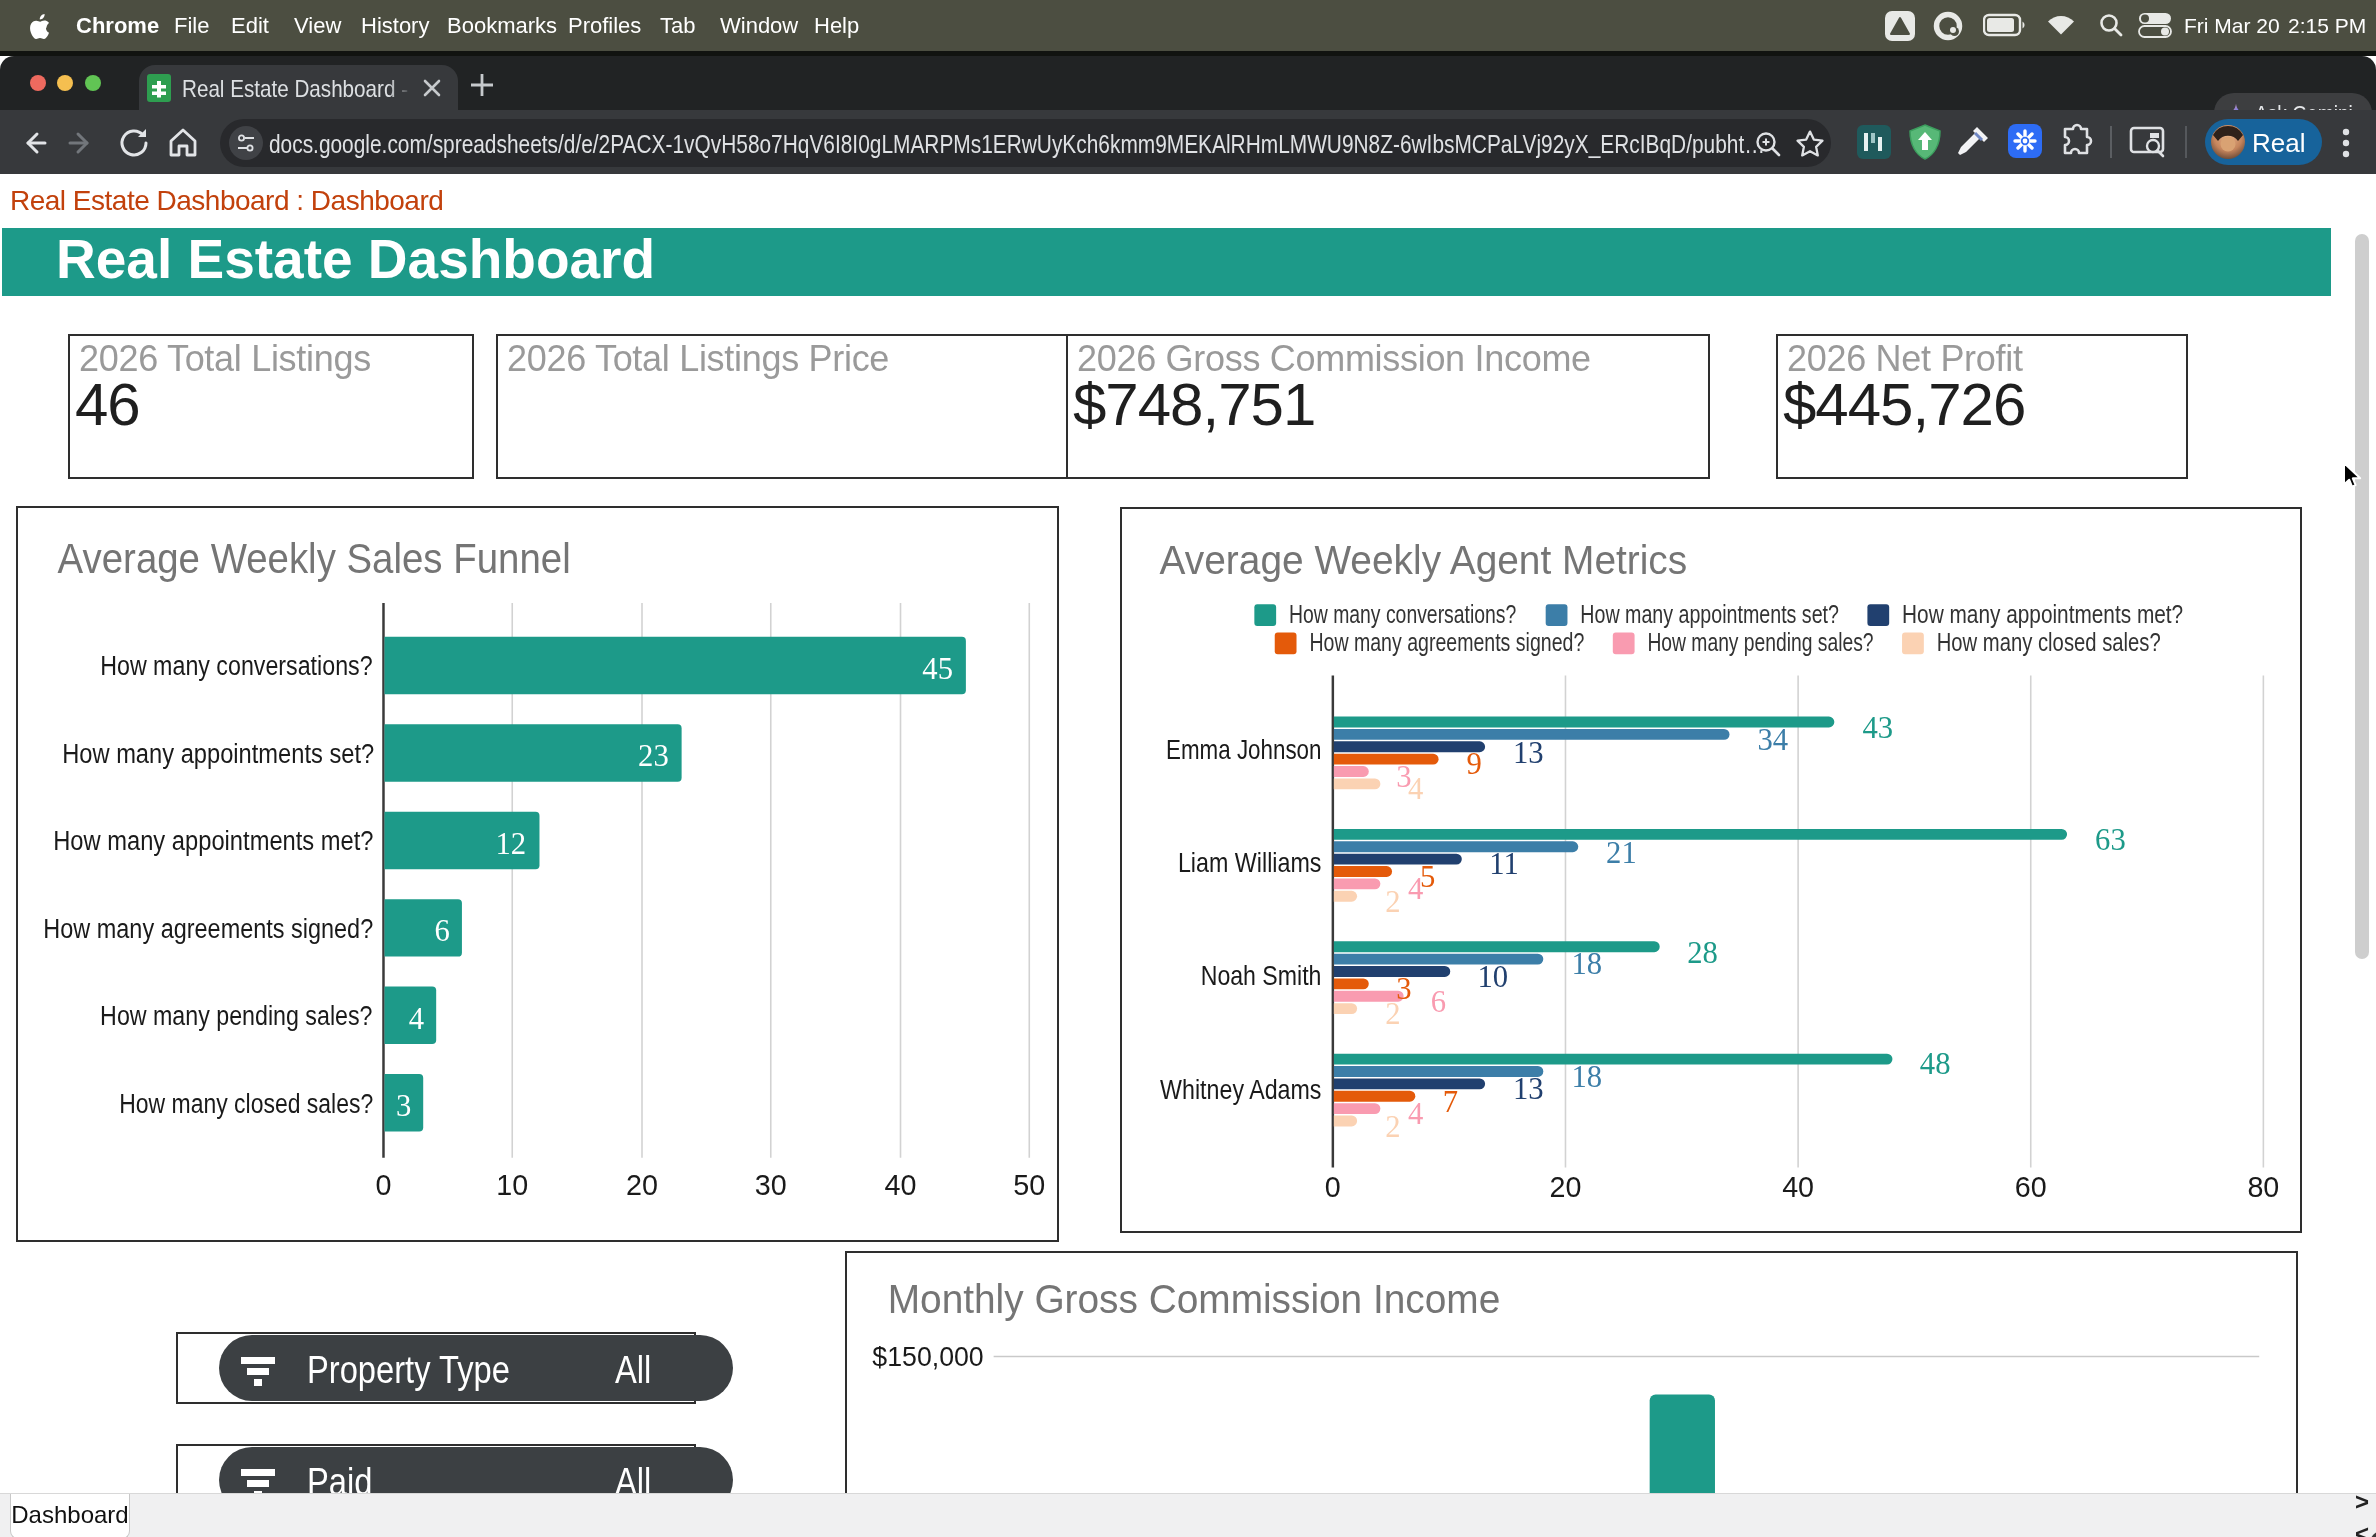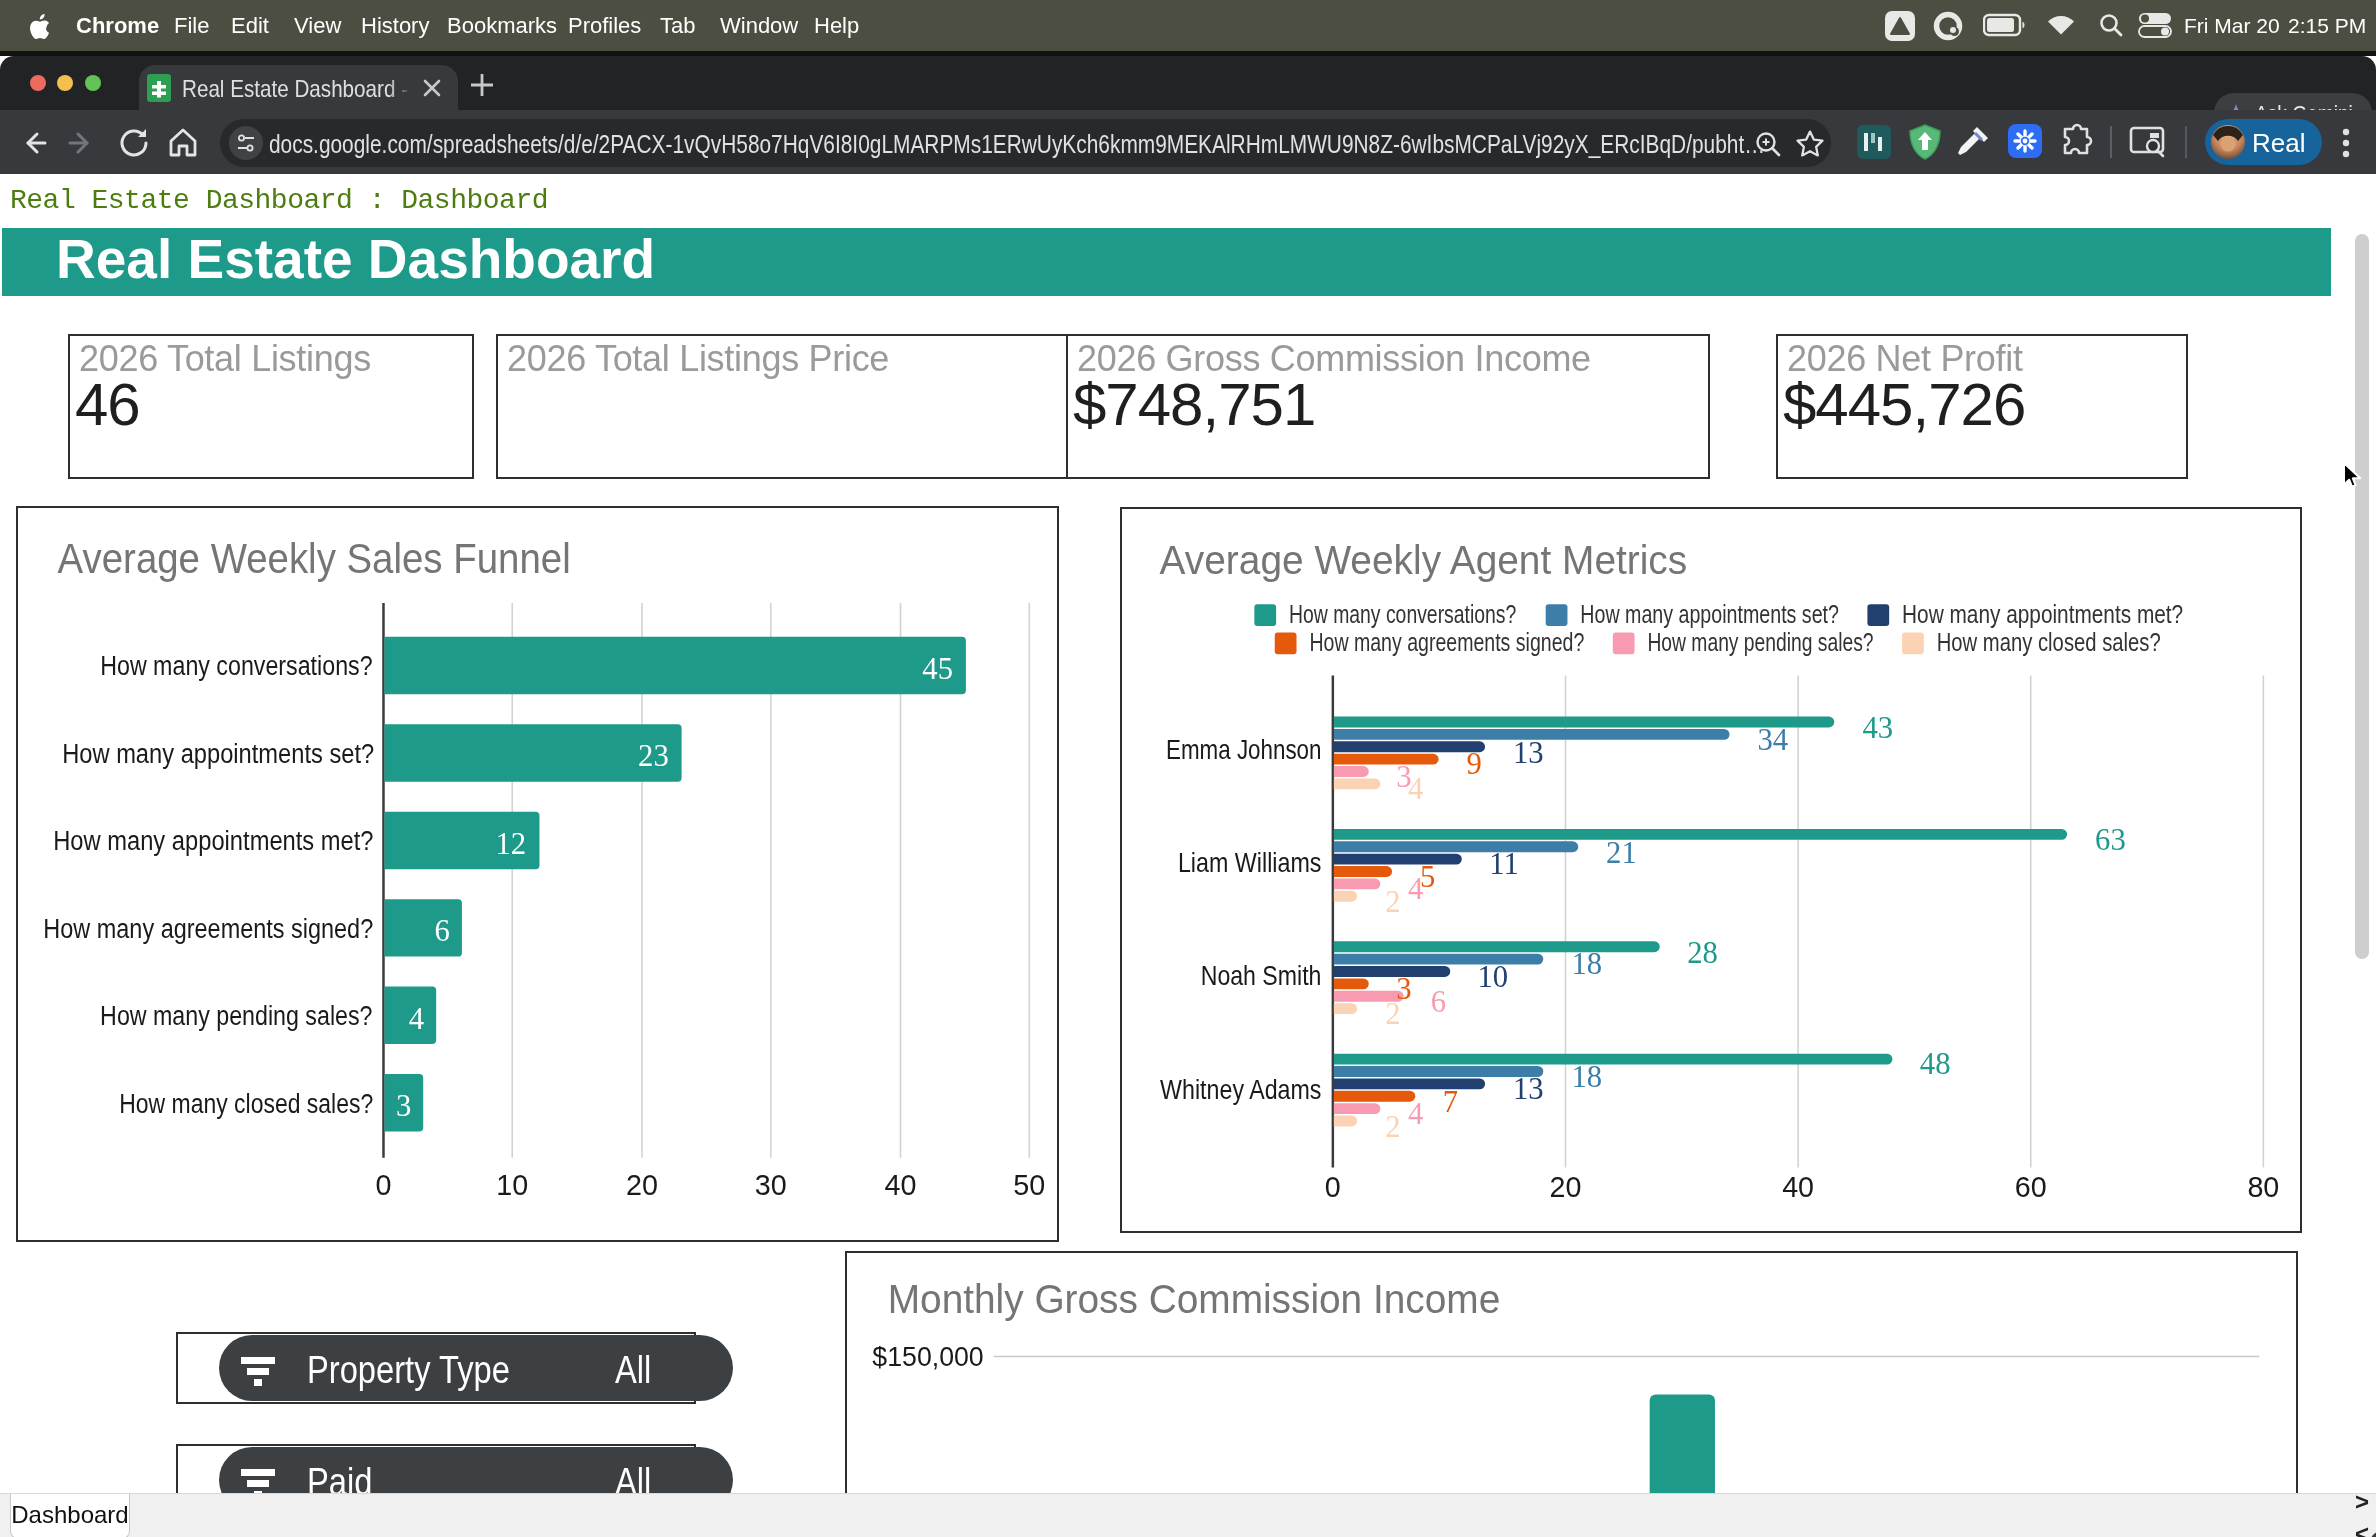--- a/index.html
+++ b/index.html
@@ -210,21 +210,21 @@
       </svg>
       <span class="abs" style="left:47px; top:9px; font-size:26px; color:#fff;">Real</span>
     </div>
     <svg class="abs" style="left:2338px; top:15px;" width="16" height="36" viewBox="0 0 16 36">
       <circle cx="8" cy="7" r="3.2" fill="#dfe1e4"></circle>
       <circle cx="8" cy="18" r="3.2" fill="#dfe1e4"></circle>
       <circle cx="8" cy="29" r="3.2" fill="#dfe1e4"></circle>
     </svg>
   </div>
   <div id="pagehead">
-    <span class="abs" style="left:10px; top:10px; font-size:28px; letter-spacing:-0.5px; color:#4d7c0f;font-family:Liberation Mono, monospace;">Real Estate Dashboard : Dashboard</span>
+    <span class="abs" style="left:10px; top:10px; font-size:28px; letter-spacing:-0.5px; color:#c2410c;">Real Estate Dashboard : Dashboard</span>
   </div>
   <div id="content">
     <div id="banner">
         <span>Real Estate Dashboard</span>
       </div>
     <div class="card" style="left:68px; width:406px;">
       <div class="ct">2026 Total Listings</div>
         <div class="cv">46</div>
       </div>
     <div class="card" style="left:496px; width:666px;padding-left:21px;">

